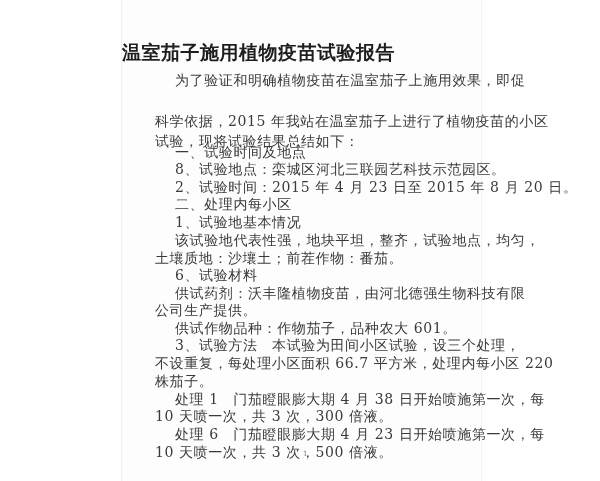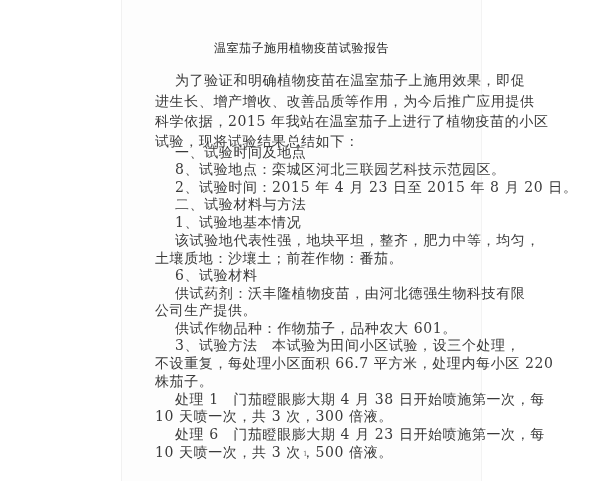--- a/index.html
+++ b/index.html
@@ -22,23 +22,22 @@
       height: 481px;
       background: #fdfdfd;
       border-left: 1px solid #f1f1f1;
       border-right: 1px solid #f3f3f3;
     }
     .title {
       position: absolute;
       left: 0;
       right: 0;
       top: 40px;
-      text-align: center;
-      font-size: 12px;
-      font-weight: normal;
+      font-size: 19px;
+      font-weight: bold;
       color: #1e1e1e;
       letter-spacing: 0.5px;
     }
     .line {
       position: absolute;
       font-size: 14px;
       color: #3a3a3a;
       white-space: nowrap;
       letter-spacing: 0.6px;
       line-height: 12px;
@@ -53,29 +52,28 @@
       color: #777;
     }
   </style>
 </head>
 <body>
 
 <div class="page">
   <div class="title">温室茄子施用植物疫苗试验报告</div>
 
   <div class="line l0" style="top:74px">为了验证和明确植物疫苗在温室茄子上施用效果，即促</div>
-  <div class="line l1" style="top:95px">进生长、增产增收、改善品质等作用，为今后推广应用提供</div>
   <div class="line l1" style="top:115px">科学依据，2015 年我站在温室茄子上进行了植物疫苗的小区</div>
   <div class="line l1" style="top:135px">试验，现将试验结果总结如下：</div>
   <div class="line l0" style="top:146px">一、试验时间及地点</div>
   <div class="line l0" style="top:163px">8、试验地点：栾城区河北三联园艺科技示范园区。</div>
   <div class="line l0" style="top:181px">2、试验时间：2015 年 4 月 23 日至 2015 年 8 月 20 日。</div>
-  <div class="line l0" style="top:198px">二、试验材料与方法</div>
+  <div class="line l0" style="top:198px">二、处理内每小区</div>
   <div class="line l0" style="top:216px">1、试验地基本情况</div>
-  <div class="line l0" style="top:234px">该试验地代表性强，地块平坦，整齐，肥力中等，均匀，</div>
+  <div class="line l0" style="top:234px">该试验地代表性强，地块平坦，整齐，试验地点，均匀，</div>
   <div class="line l1" style="top:252px">土壤质地：沙壤土；前茬作物：番茄。</div>
   <div class="line l0" style="top:269px">6、试验材料</div>
   <div class="line l0" style="top:287px">供试药剂：沃丰隆植物疫苗，由河北德强生物科技有限</div>
   <div class="line l1" style="top:304px">公司生产提供。</div>
   <div class="line l0" style="top:322px">供试作物品种：作物茄子，品种农大 601。</div>
   <div class="line l0" style="top:339px">3、试验方法　本试验为田间小区试验，设三个处理，</div>
   <div class="line l1" style="top:357px">不设重复，每处理小区面积 66.7 平方米，处理内每小区 220</div>
   <div class="line l1" style="top:375px">株茄子。</div>
   <div class="line l0" style="top:393px">处理 1　门茄瞪眼膨大期 4 月 38 日开始喷施第一次，每</div>
   <div class="line l1" style="top:410px">10 天喷一次，共 3 次，300 倍液。</div>

